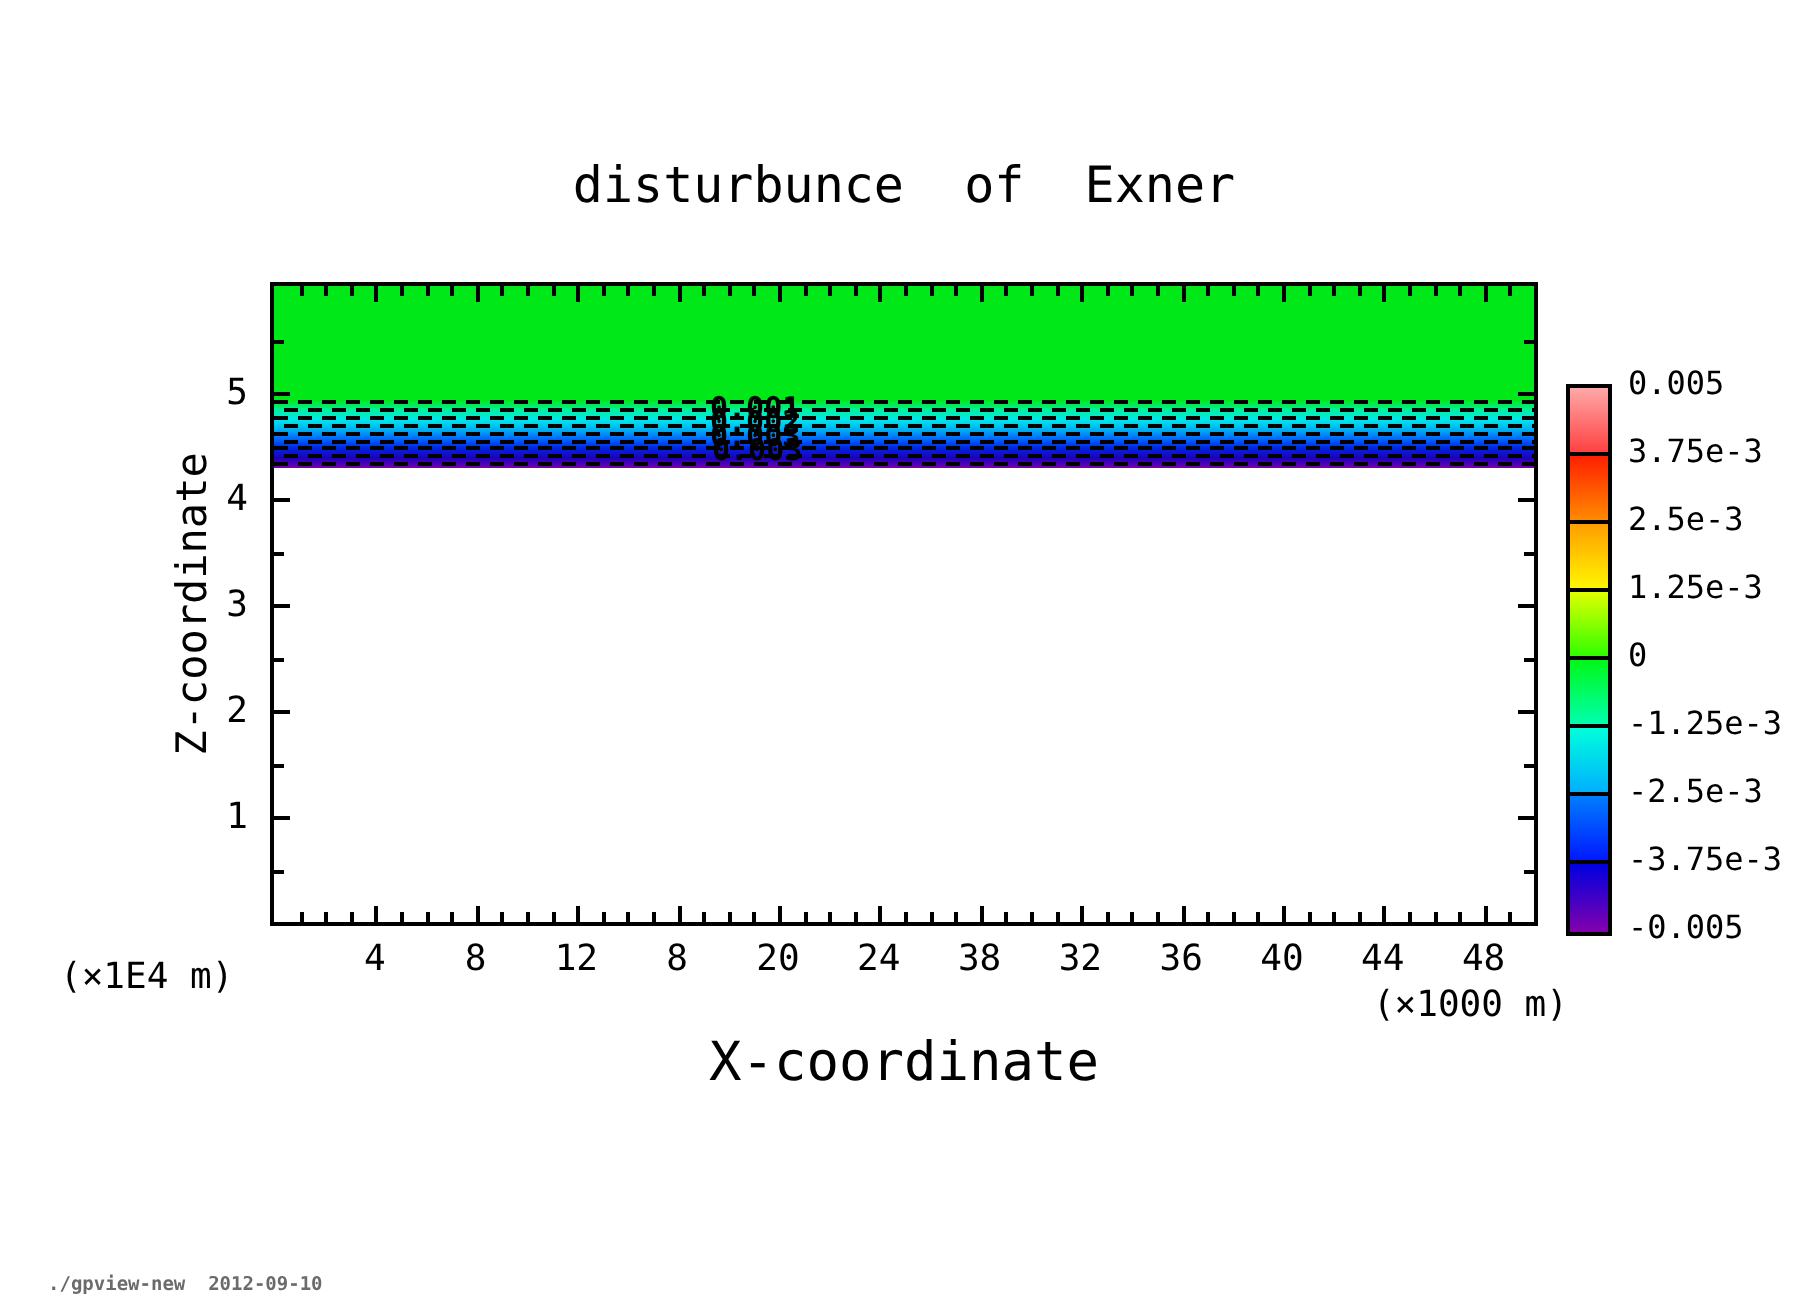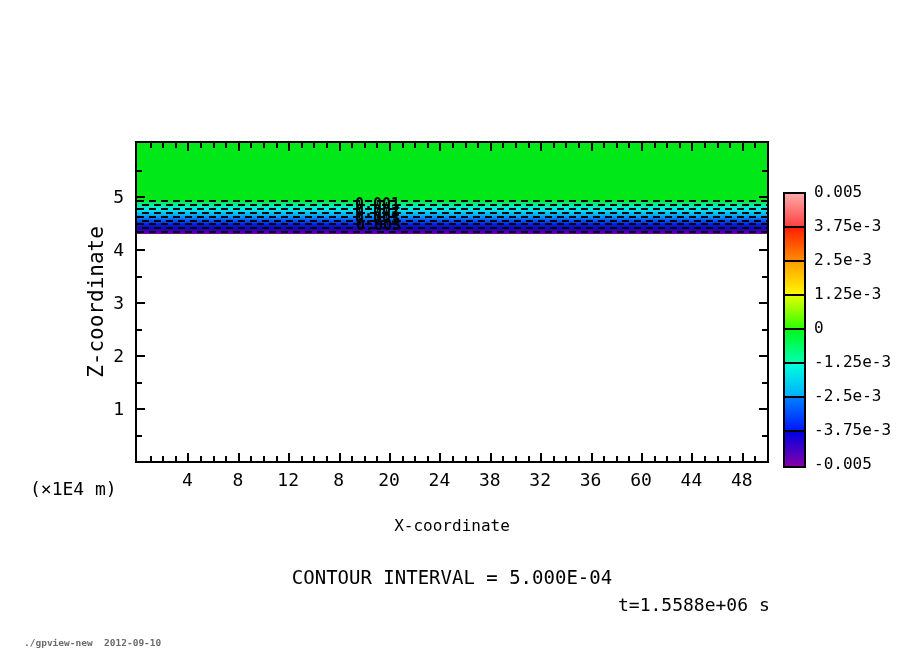--- a/index.html
+++ b/index.html
@@ -9,39 +9,40 @@
   #plot-title{left:137px;top:78px;width:630px;text-align:center;font-size:25px;letter-spacing:0px;white-space:pre;}
   #plot-frame{left:135px;top:141px;width:630px;height:318px;border:2px solid #000;background:#fff;}
   #zero-region{left:0;top:0;width:630px;height:57px;}
   #band-region{left:0;top:57px;width:630px;height:34px;}
   .contour-line{left:0;width:630px;height:2px;background-repeat:repeat-x;background-size:12px 2px;}
   .contour-label{font-size:15px;font-weight:bold;letter-spacing:0px;line-height:16px;}
   .xtick-label{top:469px;width:40px;text-align:center;font-size:18px;}
   .ytick-label{left:84px;width:40px;text-align:right;font-size:18px;}
   #y-axis-title{left:7px;top:289px;width:180px;height:26px;text-align:center;font-size:21px;
                 transform:rotate(-90deg);}
-  #x-axis-title{left:137px;top:516px;width:630px;text-align:center;font-size:16px;}
+  #x-axis-title{left:137px;top:516px;width:630px;text-align:center;font-size:27px;}
   #x-unit{left:660px;top:492px;width:124px;text-align:right;font-size:18px;}
   #y-unit{left:30px;top:478px;font-size:18px;}
   #contour-interval{left:137px;top:566px;width:630px;text-align:center;font-size:19px;}
   #time-stamp{left:618px;top:594px;font-size:18px;}
   #colorbar{left:783px;top:192px;width:19px;height:272px;border:2px solid #000;}
   .cbar-seg{width:19px;height:34px;border-bottom:2px solid #000;box-sizing:border-box;}
   .cbar-seg:last-child{border-bottom:none;}
   .cbar-label{left:814px;width:110px;font-size:16px;line-height:18px;}
   .tick{position:absolute;background:#000;}
   .footer{font-size:9.5px;font-weight:bold;color:#6b6b6b;letter-spacing:0px;white-space:pre;}
   #footer-left{left:24px;top:637px;}
   #footer-right{right:40px;top:637px;}
 </style>
 </head>
 <body>
 
 <div id="page">
 
+  <div id="plot-title" class="abs">disturbunce  of  Exner</div>
 
   <div id="plot-frame" class="abs">
     <div id="zero-region" class="abs" style="background: rgb(0, 232, 24);"></div>
     <div id="band-region" class="abs" style="background: linear-gradient(rgb(0, 232, 24), rgb(0, 239, 160), rgb(0, 232, 238), rgb(0, 178, 242), rgb(0, 102, 255), rgb(0, 34, 224), rgb(30, 0, 182), rgb(122, 0, 174));"></div>
     <div id="contour-lines">
         <div class="abs contour-line" style="top: 57px; background-image: linear-gradient(90deg, rgb(0, 0, 0) 0px, rgb(0, 0, 0) 7px, transparent 7px, transparent 12px); background-position-x: 0px;"></div>
         <div class="abs contour-line" style="top: 60.9px; background-image: linear-gradient(90deg, rgb(0, 0, 0) 0px, rgb(0, 0, 0) 7px, transparent 7px, transparent 12px); background-position-x: 5px;"></div>
         <div class="abs contour-line" style="top: 64.8px; background-image: linear-gradient(90deg, rgb(0, 0, 0) 0px, rgb(0, 0, 0) 7px, transparent 7px, transparent 12px); background-position-x: 0px;"></div>
         <div class="abs contour-line" style="top: 68.7px; background-image: linear-gradient(90deg, rgb(0, 0, 0) 0px, rgb(0, 0, 0) 7px, transparent 7px, transparent 12px); background-position-x: 5px;"></div>
         <div class="abs contour-line" style="top: 72.6px; background-image: linear-gradient(90deg, rgb(0, 0, 0) 0px, rgb(0, 0, 0) 7px, transparent 7px, transparent 12px); background-position-x: 0px;"></div>
@@ -183,35 +184,36 @@
   <div id="x-tick-labels">
       <div class="abs xtick-label" style="left: 167.4px;">4</div>
       <div class="abs xtick-label" style="left: 217.8px;">8</div>
       <div class="abs xtick-label" style="left: 268.2px;">12</div>
       <div class="abs xtick-label" style="left: 318.6px;">8</div>
       <div class="abs xtick-label" style="left: 369px;">20</div>
       <div class="abs xtick-label" style="left: 419.4px;">24</div>
       <div class="abs xtick-label" style="left: 469.8px;">38</div>
       <div class="abs xtick-label" style="left: 520.2px;">32</div>
       <div class="abs xtick-label" style="left: 570.6px;">36</div>
-      <div class="abs xtick-label" style="left: 621px;">60</div>
+      <div class="abs xtick-label" style="left: 621px;">40</div>
       <div class="abs xtick-label" style="left: 671.4px;">44</div>
       <div class="abs xtick-label" style="left: 721.8px;">48</div>
     </div>
   <div id="y-tick-labels">
       <div class="abs ytick-label" style="top: 398px;">1</div>
       <div class="abs ytick-label" style="top: 345px;">2</div>
       <div class="abs ytick-label" style="top: 292px;">3</div>
       <div class="abs ytick-label" style="top: 239px;">4</div>
       <div class="abs ytick-label" style="top: 186px;">5</div>
     </div>
 
   <div id="y-axis-title" class="abs">Z-coordinate</div>
   <div id="x-axis-title" class="abs">X-coordinate</div>
   <div id="y-unit" class="abs">(×1E4 m)</div>
+  <div id="x-unit" class="abs">(×1000 m)</div>
 
   <div id="colorbar" class="abs">
       <div class="cbar-seg" style="background: linear-gradient(rgb(255, 168, 168), rgb(255, 66, 66));"></div>
       <div class="cbar-seg" style="background: linear-gradient(rgb(255, 32, 0), rgb(255, 138, 0));"></div>
       <div class="cbar-seg" style="background: linear-gradient(rgb(255, 158, 0), rgb(255, 246, 0));"></div>
       <div class="cbar-seg" style="background: linear-gradient(rgb(224, 255, 0), rgb(48, 255, 0));"></div>
       <div class="cbar-seg" style="background: linear-gradient(rgb(0, 248, 24), rgb(0, 255, 176));"></div>
       <div class="cbar-seg" style="background: linear-gradient(rgb(0, 255, 220), rgb(0, 176, 255));"></div>
       <div class="cbar-seg" style="background: linear-gradient(rgb(0, 126, 255), rgb(0, 24, 255));"></div>
       <div class="cbar-seg" style="background: linear-gradient(rgb(0, 0, 224), rgb(132, 0, 172));"></div>
@@ -221,18 +223,16 @@
       <div class="abs cbar-label" style="top: 217px;">3.75e-3</div>
       <div class="abs cbar-label" style="top: 251px;">2.5e-3</div>
       <div class="abs cbar-label" style="top: 285px;">1.25e-3</div>
       <div class="abs cbar-label" style="top: 319px;">0</div>
       <div class="abs cbar-label" style="top: 353px;">-1.25e-3</div>
       <div class="abs cbar-label" style="top: 387px;">-2.5e-3</div>
       <div class="abs cbar-label" style="top: 421px;">-3.75e-3</div>
       <div class="abs cbar-label" style="top: 455px;">-0.005</div>
     </div>
 
-  <div id="contour-interval" class="abs">CONTOUR INTERVAL = 5.000E-04</div>
-  <div id="time-stamp" class="abs">t=1.5588e+06 s</div>
 
   <div id="footer-left" class="abs footer">./gpview-new  2012-09-10</div>
 
 </div>
 
 </body></html>

